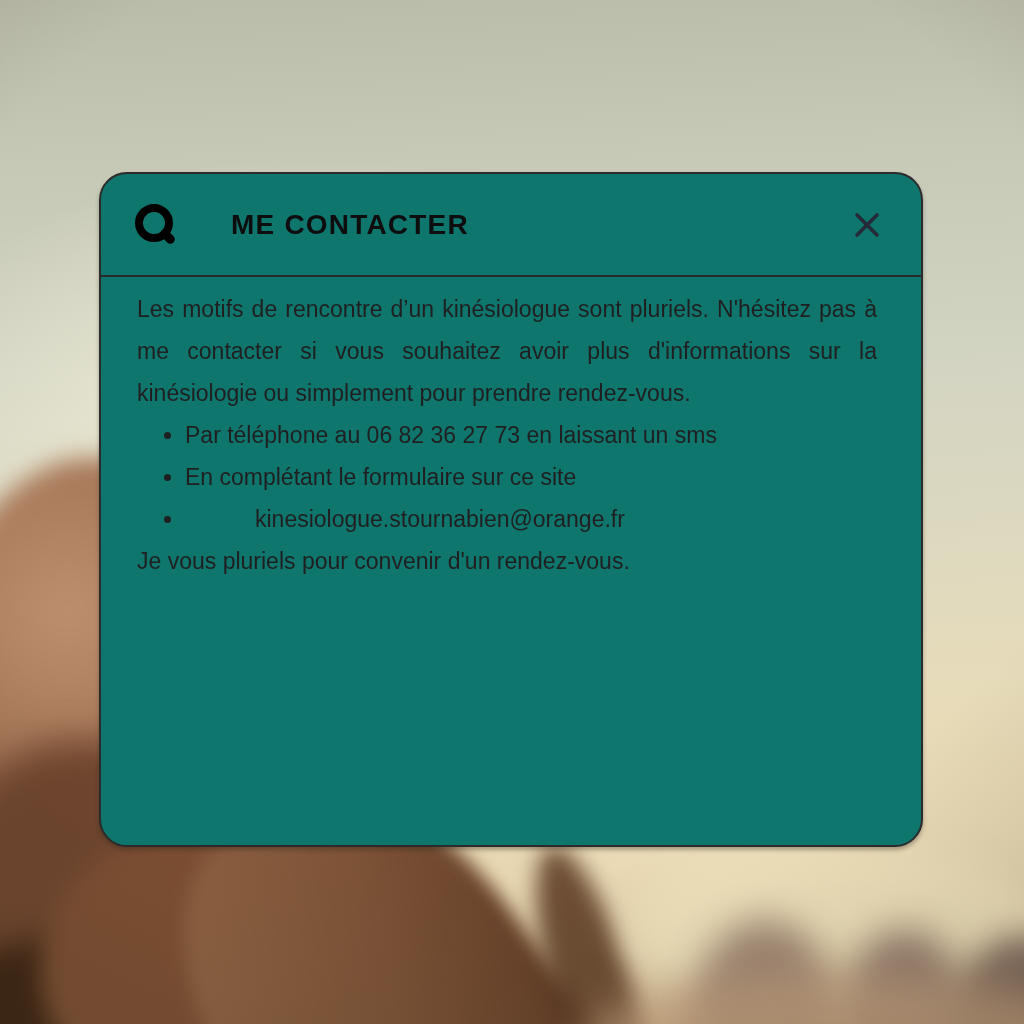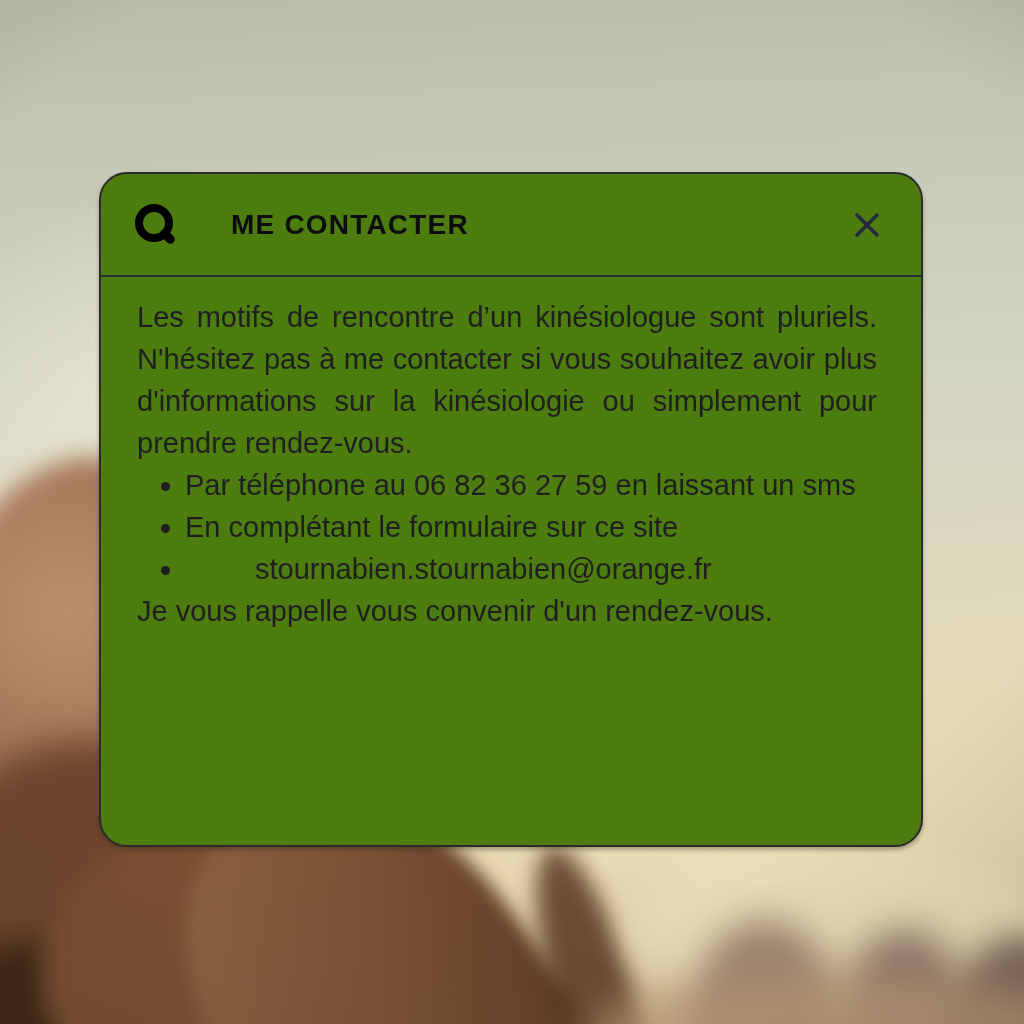--- a/index.html
+++ b/index.html
@@ -84,21 +84,21 @@
   .smudge-c { left: 945px; top: 935px; width: 160px; height: 220px;
     background: #6e574f; border-radius: 50%; filter: blur(16px); opacity: .85; }
   .warm-band { left: 580px; top: 975px; width: 520px; height: 140px;
     background: #c7a37f; border-radius: 50%; filter: blur(20px); opacity: .7; }
 
   
   .card {
     position: absolute;
     left: 99px; top: 172px;
     width: 824px; height: 675px;
-    background: #4d7c0f;
+    background: #0f766e;
     border: 2px solid #2b2b2b;
     border-radius: 28px;
     box-shadow: 0 3px 4px rgba(40, 35, 25, 0.35);
     box-sizing: border-box;
     z-index: 5;
     display: flex;
     flex-direction: column;
   }
   .card-header {
     height: 103px;
@@ -139,22 +139,22 @@
     margin-left: auto;
     width: 40px; height: 40px;
     display: flex; align-items: center; justify-content: center;
     cursor: pointer;
     background: none; border: none; padding: 0;
   }
   .close-btn svg { display: block; }
 
   .card-body {
     flex: 1;
-    padding: 19px 44px 0 36px;
-    font-size: 29px;
+    padding: 11px 44px 0 36px;
+    font-size: 23px;
     line-height: 42px;
     color: #1f1f1f;
     box-sizing: border-box;
   }
   .intro {
     margin: 0;
     text-align: justify;
   }
   .contact-list {
     margin: 0;
@@ -206,27 +206,27 @@
         </span>
       </button>
     </div>
 
     <div class="card-body">
 
       <p class="intro">Les motifs de rencontre d’un kinésiologue sont pluriels. N'hésitez pas à me contacter si vous souhaitez avoir plus d'informations sur la kinésiologie ou simplement pour prendre rendez-vous.</p>
 
       <ul class="contact-list">
         <li>
-          <span>Par téléphone au 06 82 36 27 59 en laissant un sms</span>
+          <span>Par téléphone au 06 82 36 27 73 en laissant un sms</span>
         </li>
         <li>
           <span>En complétant le formulaire sur ce site</span>
         </li>
         <li>
-          <div class="email-line">stournabien.stournabien@orange.fr</div>
+          <div class="email-line">kinesiologue.stournabien@orange.fr</div>
         </li>
       </ul>
 
-      <p class="outro">Je vous rappelle vous convenir d'un rendez-vous.</p>
+      <p class="outro">Je vous pluriels pour convenir d'un rendez-vous.</p>
 
     </div>
   </div>
 </div>
 
 </body></html>

